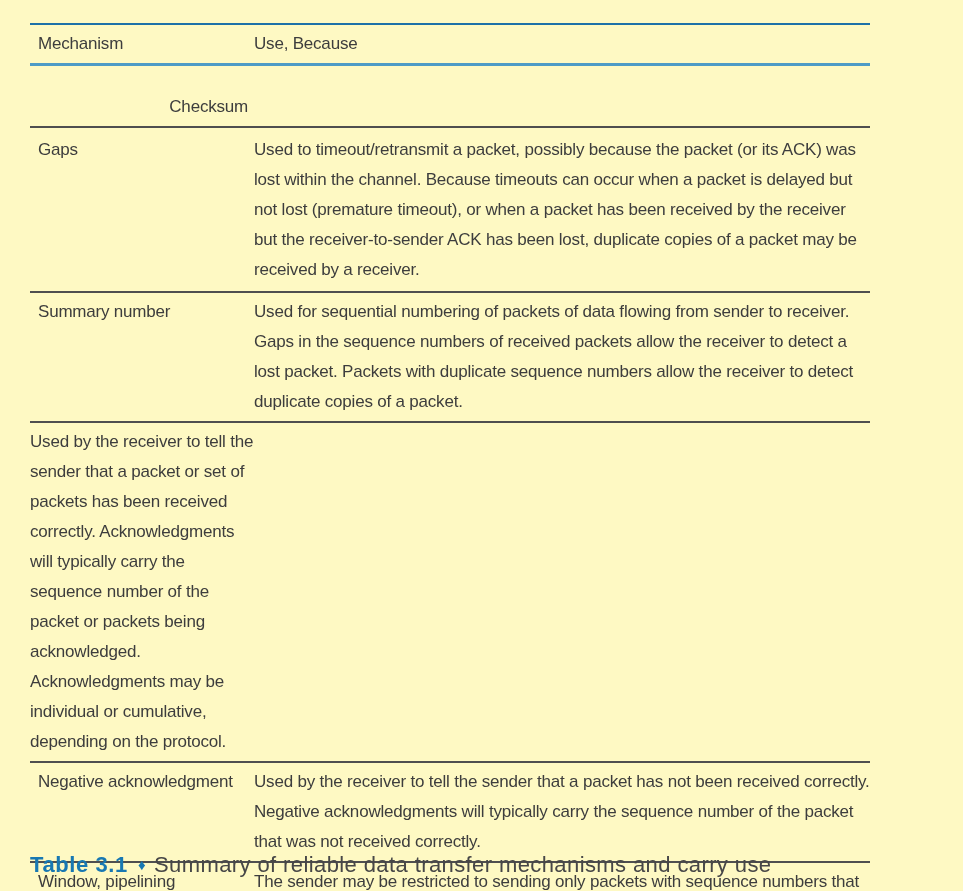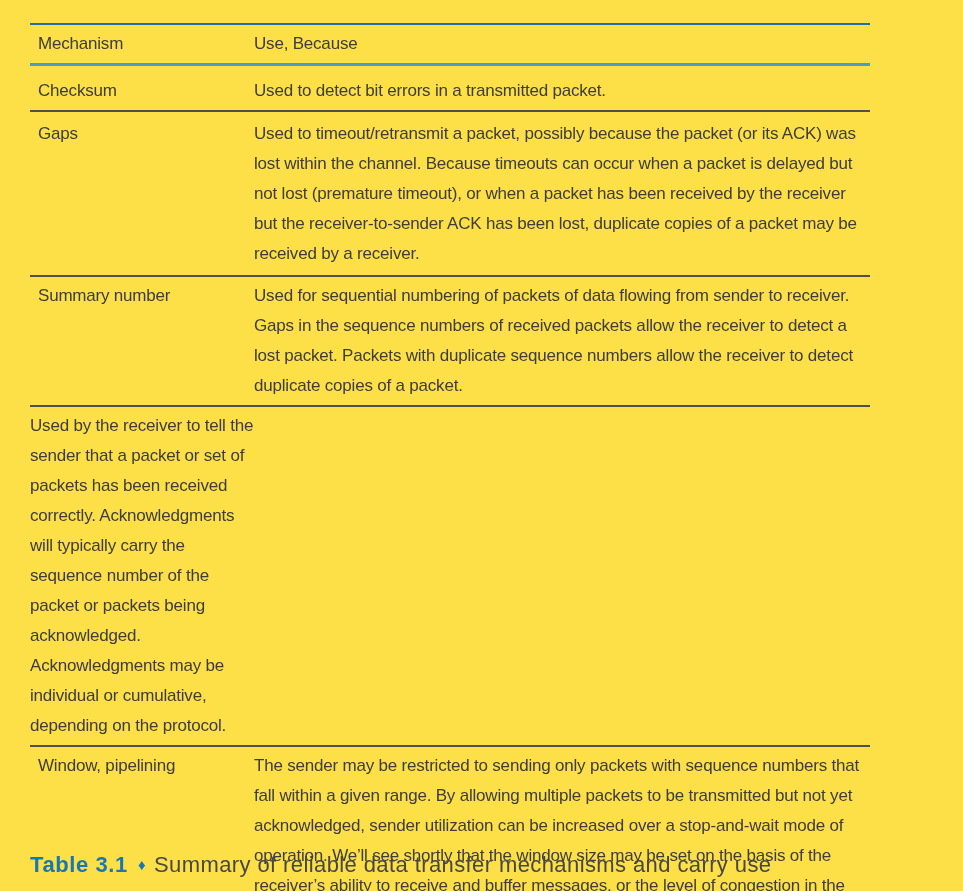--- a/index.html
+++ b/index.html
@@ -4,21 +4,21 @@
 <style>
   html, body {
     margin: 0;
     padding: 0;
     background: #ffffff;
   }
   .page {
     position: relative;
     width: 963px;
     height: 891px;
-    background: #fde047;
+    background: #fef9c3;
     font-family: "Liberation Sans", sans-serif;
     color: #3d3d3d;
     overflow: hidden;
   }
   .rdt-table {
     position: absolute;
     left: 30px;
     top: 23px;
     width: 840px;
     border-top: 2px solid #1d71a8;
@@ -40,21 +40,21 @@
     font-size: 17px;
     line-height: 30px;
     letter-spacing: -0.2px;
     color: #3d3d3d;
   }
   .col1 {
     padding-left: 8px;
     padding-right: 6px;
   }
   .row.header .cell  { padding-top: 4px;  padding-bottom: 4px; }
-  .row.r-checksum .cell { padding-top: 10px; padding-bottom: 4px; }
+  .row.r-checksum .cell { padding-top: 26px; padding-bottom: 4px; text-align: right; }
   .row.r-timer .cell    { padding-top: 7px;  padding-bottom: 6px; }
   .row.r-seq .cell,
   .row.r-ack .cell,
   .row.r-nack .cell,
   .row.r-window .cell   { padding-top: 4px;  padding-bottom: 4px; }
   .caption {
     position: absolute;
     left: 30px;
     top: 852px;
     width: 900px;
@@ -83,37 +83,40 @@
 
   <div class="rdt-table">
 
     <div class="row header">
       <div class="cell col1">Mechanism</div>
       <div class="cell col2">Use, Because</div>
     </div>
 
     <div class="row body r-checksum">
       <div class="cell col1">Checksum</div>
-      <div class="cell col2">Used to detect bit errors in a transmitted packet.</div>
     </div>
 
     <div class="row body r-timer">
       <div class="cell col1">Gaps</div>
       <div class="cell col2">Used to timeout/retransmit a packet, possibly because the packet (or its ACK) was lost within the channel. Because timeouts can occur when a packet is delayed but not lost (premature timeout), or when a packet has been received by the receiver but the receiver-to-sender ACK has been lost, duplicate copies of a packet may be received by a receiver.</div>
     </div>
 
     <div class="row body r-seq">
       <div class="cell col1">Summary number</div>
       <div class="cell col2">Used for sequential numbering of packets of data flowing from sender to receiver. Gaps in the sequence numbers of received packets allow the receiver to detect a lost packet. Packets with duplicate sequence numbers allow the receiver to detect duplicate copies of a packet.</div>
     </div>
 
     <div class="row body r-ack">
       <div class="cell col2">Used by the receiver to tell the sender that a packet or set of packets has been received correctly. Acknowledgments will typically carry the sequence number of the packet or packets being acknowledged. Acknowledgments may be individual or cumulative, depending on the protocol.</div>
     </div>
 
+    <div class="row body r-nack">
+      <div class="cell col1">Negative acknowledgment</div>
+      <div class="cell col2">Used by the receiver to tell the sender that a packet has not been received correctly. Negative acknowledgments will typically carry the sequence number of the packet that was not received correctly.</div>
+    </div>
 
     <div class="row body r-window last">
       <div class="cell col1">Window, pipelining</div>
       <div class="cell col2">The sender may be restricted to sending only packets with sequence numbers that fall within a given range. By allowing multiple packets to be transmitted but not yet acknowledged, sender utilization can be increased over a stop-and-wait mode of operation. We’ll see shortly that the window size may be set on the basis of the receiver’s ability to receive and buffer messages, or the level of congestion in the network, or both.</div>
     </div>
 
   </div>
 
   <div class="caption">
     <span class="caption-label">Table 3.1</span><span class="caption-diamond">♦</span><span class="caption-text">Summary of reliable data transfer mechanisms and carry use</span>

